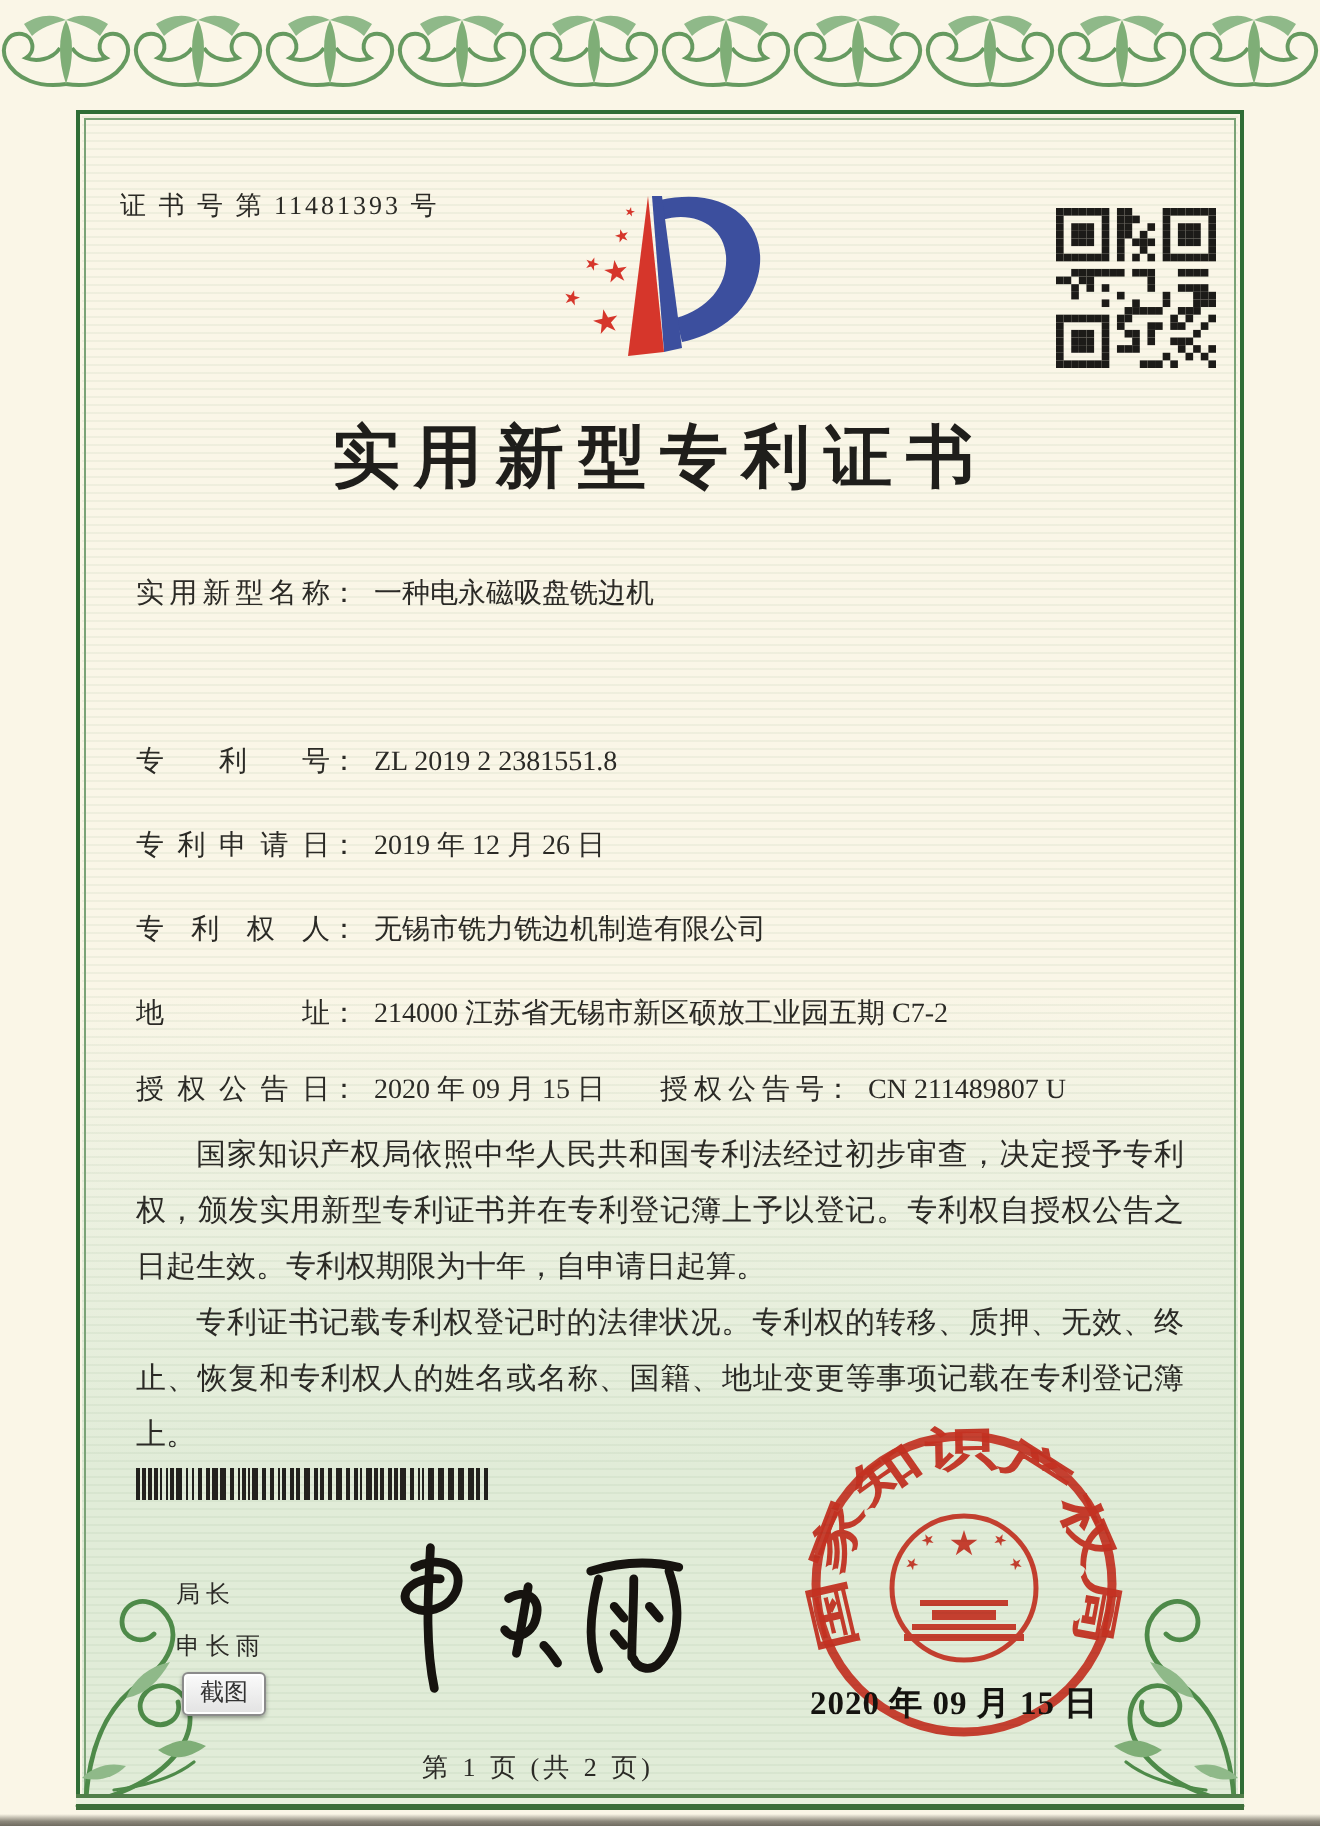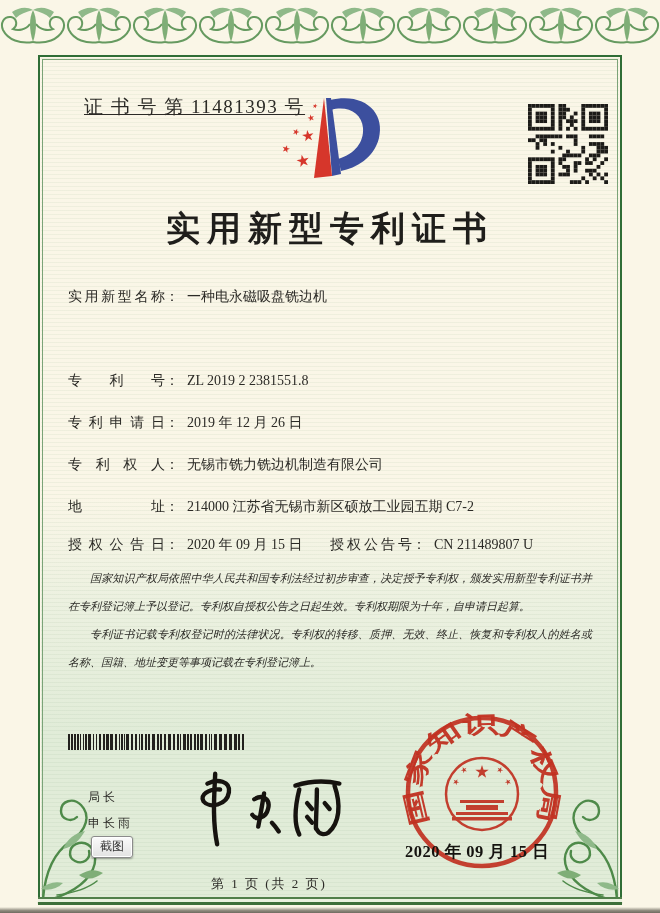--- a/index.html
+++ b/index.html
@@ -7,32 +7,32 @@
   .page{position:relative;width:660px;height:913px;background:#faf6e7;overflow:hidden;
         font-family:"Liberation Serif","DejaVu Serif",serif;color:#2b2a26;}
   .top-ornament{position:absolute;left:0;top:0;}
   .frame{position:absolute;left:38px;top:55px;width:584px;height:850px;
          border:2px solid #2f6d36;box-sizing:border-box;}
   .frame::before{content:"";position:absolute;inset:2px;border:1px solid #7ba377;}
   .frame-bg{position:absolute;left:41px;top:58px;width:578px;height:844px;
     background:
       repeating-linear-gradient(180deg, rgba(124,160,120,0.09) 0 1px, rgba(0,0,0,0) 1px 4px),
       linear-gradient(180deg, rgba(228,238,221,0) 52%, rgba(226,237,219,0.6) 65%, #e1ecd8 80%);}
-  .cert-no{position:absolute;left:84px;top:94px;font-size:19px;letter-spacing:1.5px;text-decoration:underline;}
+  .cert-no{position:absolute;left:60px;top:94px;font-size:13px;letter-spacing:1.5px;}
   .logo{position:absolute;left:268px;top:92px;}
   .qr{position:absolute;left:528px;top:104px;fill:#1c1b18;}
   .title{position:absolute;left:0;width:660px;top:206px;text-align:center;
          font-size:34px;font-weight:bold;letter-spacing:7px;color:#1f1e1b;}
   .row{position:absolute;left:68px;font-size:14px;white-space:nowrap;}
   .lbl{display:inline-block;width:97px;text-align:justify;text-align-last:justify;}
   .val{margin-left:8px;}
   .g2{position:absolute;left:262px;top:0;white-space:nowrap;}
   .g2 .lbl{width:82px;}
   .body-text{position:absolute;left:68px;width:524px;top:564px;}
-  .body-text p{margin:0;font-size:11px;line-height:28px;text-align:justify;text-indent:2em;font-style:italic;}
+  .body-text p{margin:0;font-size:15px;line-height:28px;text-align:justify;text-indent:2em;}
   .barcode{position:absolute;left:68px;top:734px;fill:#22211d;}
   .signer{position:absolute;left:88px;top:784px;font-size:12px;letter-spacing:3px;line-height:26px;}
   .shot-btn{position:absolute;left:91px;top:836px;padding:1px 8px 2px;
     font:12px "Liberation Sans","DejaVu Sans",sans-serif;color:#333;
     background:linear-gradient(#fbfbfb,#e2e2e2);border:1px solid #8b8b8b;border-radius:3px;
     box-shadow:0 1px 2px rgba(0,0,0,.35), inset 0 0 0 1px #fff;cursor:pointer;}
   .signature{position:absolute;left:178px;top:766px;}
   .seal{position:absolute;left:398px;top:708px;mix-blend-mode:multiply;}
   .seal-date{position:absolute;left:405px;top:841px;font-size:16.5px;font-weight:bold;
              color:#14130f;letter-spacing:0.5px;white-space:nowrap;}

